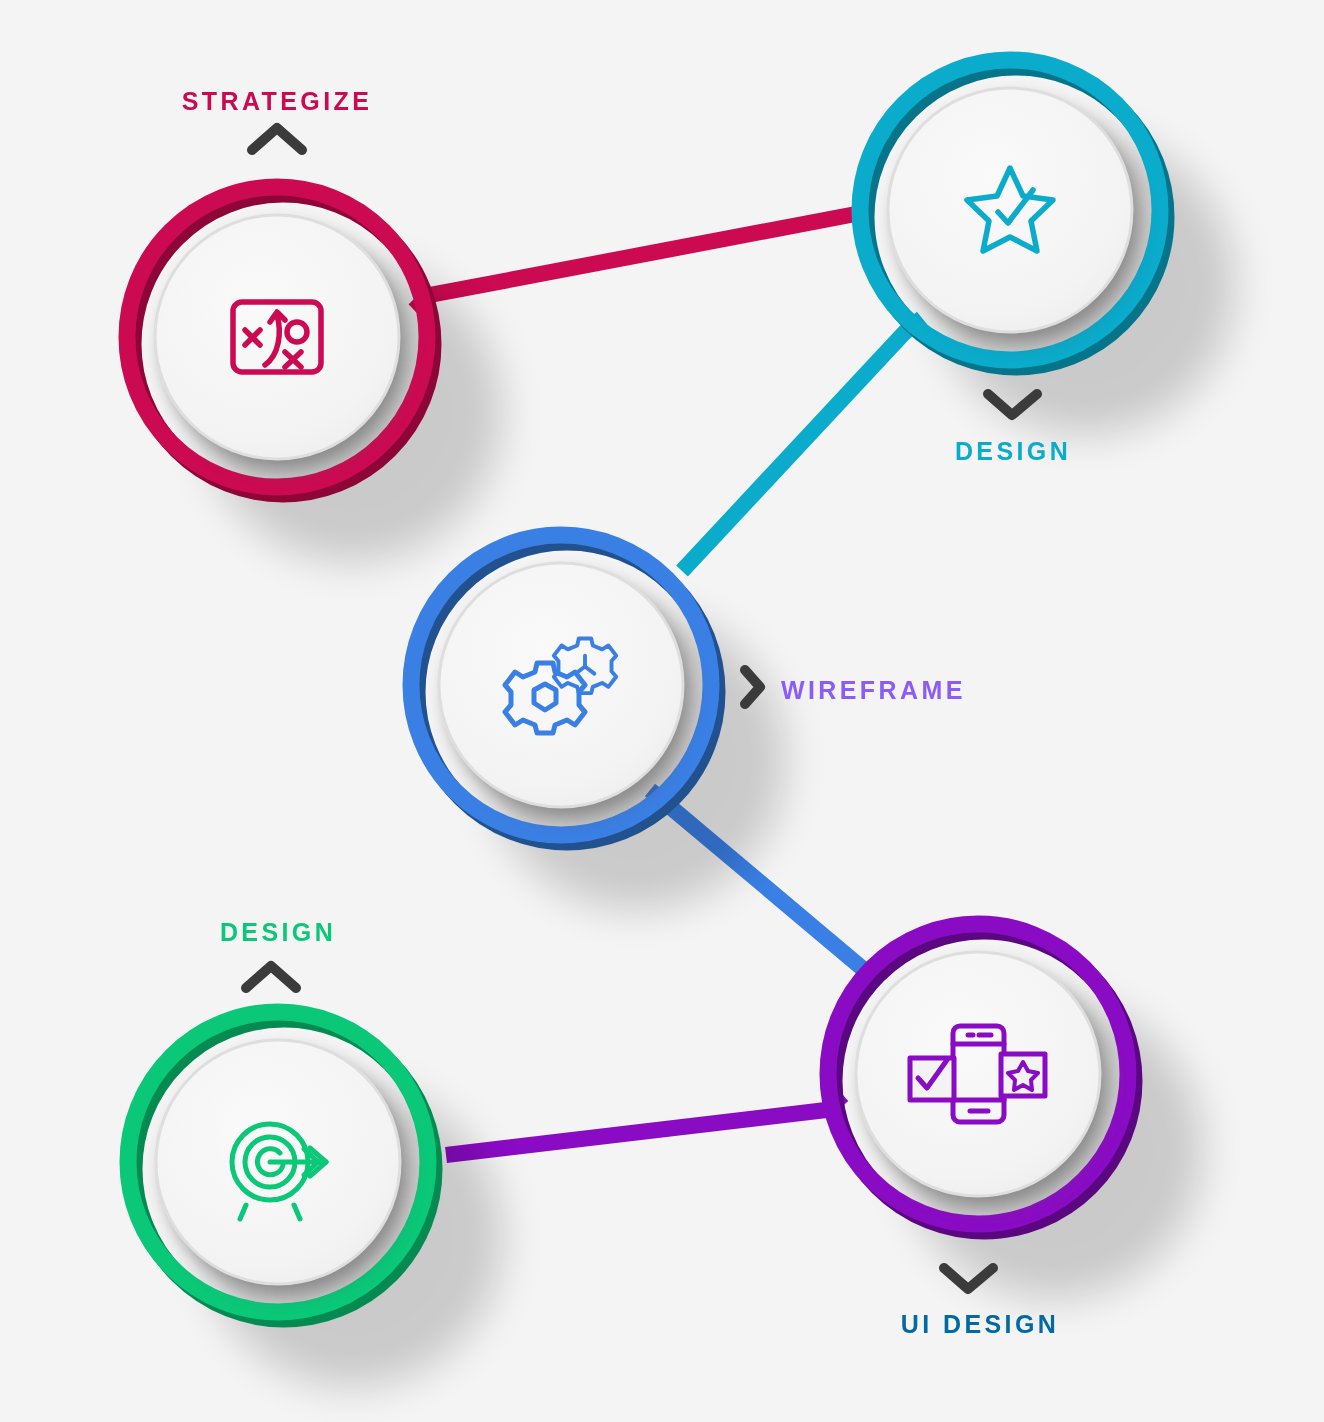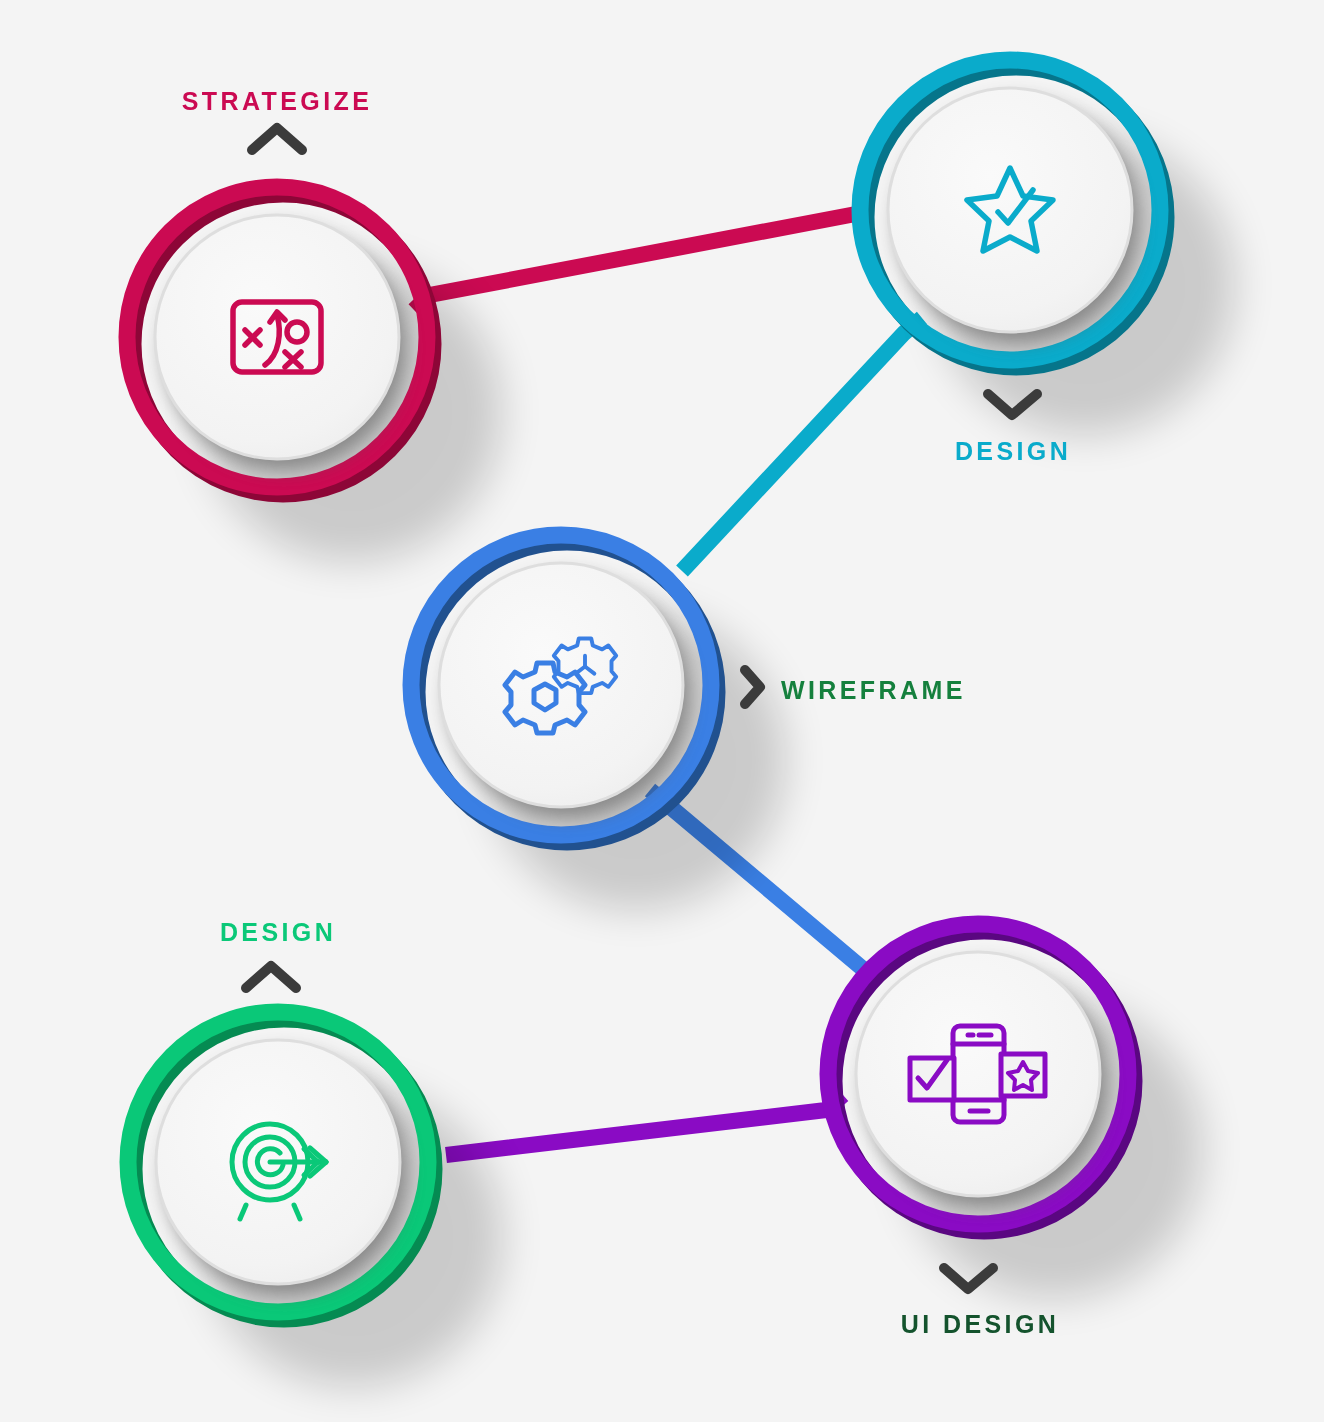--- a/index.html
+++ b/index.html
@@ -185,17 +185,17 @@
       <path d="M 252 150 L 277 128 L 302 150" class="chev" stroke="#3b3b3b"></path>
       <path d="M 988 394 L 1012 415 L 1037 394" class="chev" stroke="#3b3b3b"></path>
       <path d="M 745 670 L 760 687 L 745 704" class="chev" stroke="#3b3b3b"></path>
       <path d="M 944 1268 L 968 1289 L 993 1268" class="chev" stroke="#3b3b3b"></path>
       <path d="M 246 988 L 271 966 L 296 988" class="chev" stroke="#3b3b3b"></path>
     </g>
   </svg>
 
   <div class="lbl" id="lbl-strategize" style="color: rgb(203, 10, 82); left: 277px; top: 101px; transform: translate(-50%, -50%);">STRATEGIZE</div>
   <div class="lbl" id="lbl-define" style="color: rgb(10, 171, 203); left: 1013px; top: 451px; transform: translate(-50%, -50%);">DESIGN</div>
-  <div class="lbl" id="lbl-wireframe" style="color: #15803d; left: 781px; top: 690px; transform: translate(0px, -50%);">WIREFRAME</div>
-  <div class="lbl" id="lbl-ui-design" style="color: #14532d; left: 980px; top: 1324px; transform: translate(-50%, -50%);">UI DESIGN</div>
+  <div class="lbl" id="lbl-wireframe" style="color: #8b5cf6; left: 781px; top: 690px; transform: translate(0px, -50%);">WIREFRAME</div>
+  <div class="lbl" id="lbl-ui-design" style="color: #0369a1; left: 980px; top: 1324px; transform: translate(-50%, -50%);">UI DESIGN</div>
   <div class="lbl" id="lbl-deliver" style="color: rgb(10, 200, 120); left: 278px; top: 932px; transform: translate(-50%, -50%);">DESIGN</div>
 
 </div>
 
 </body></html>

